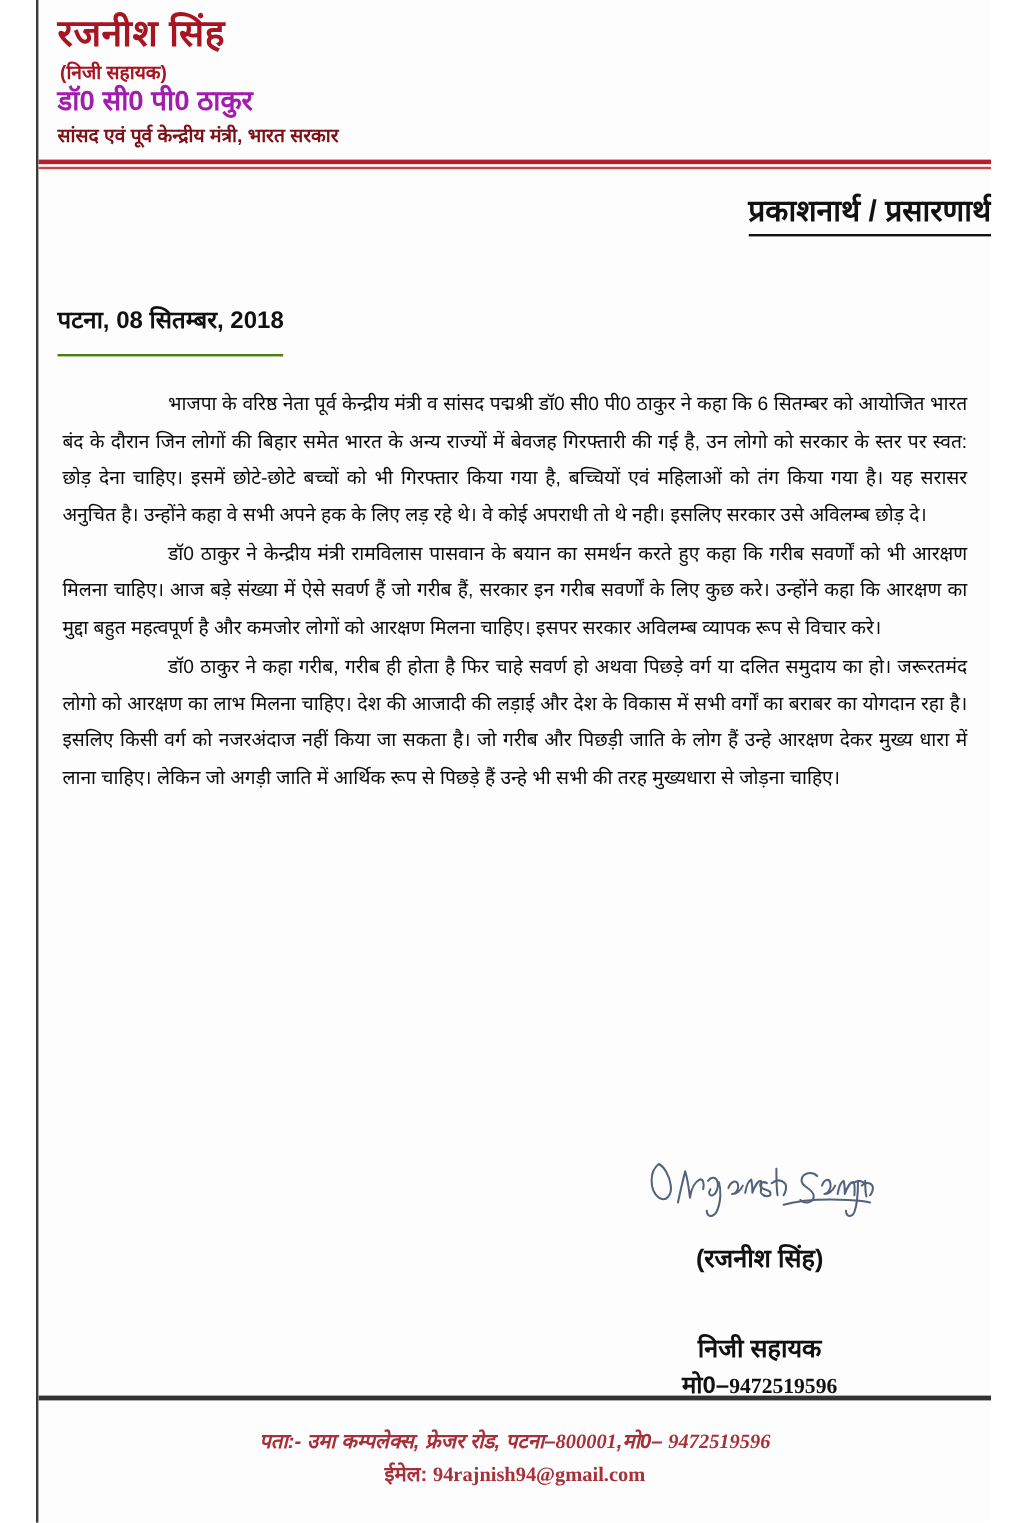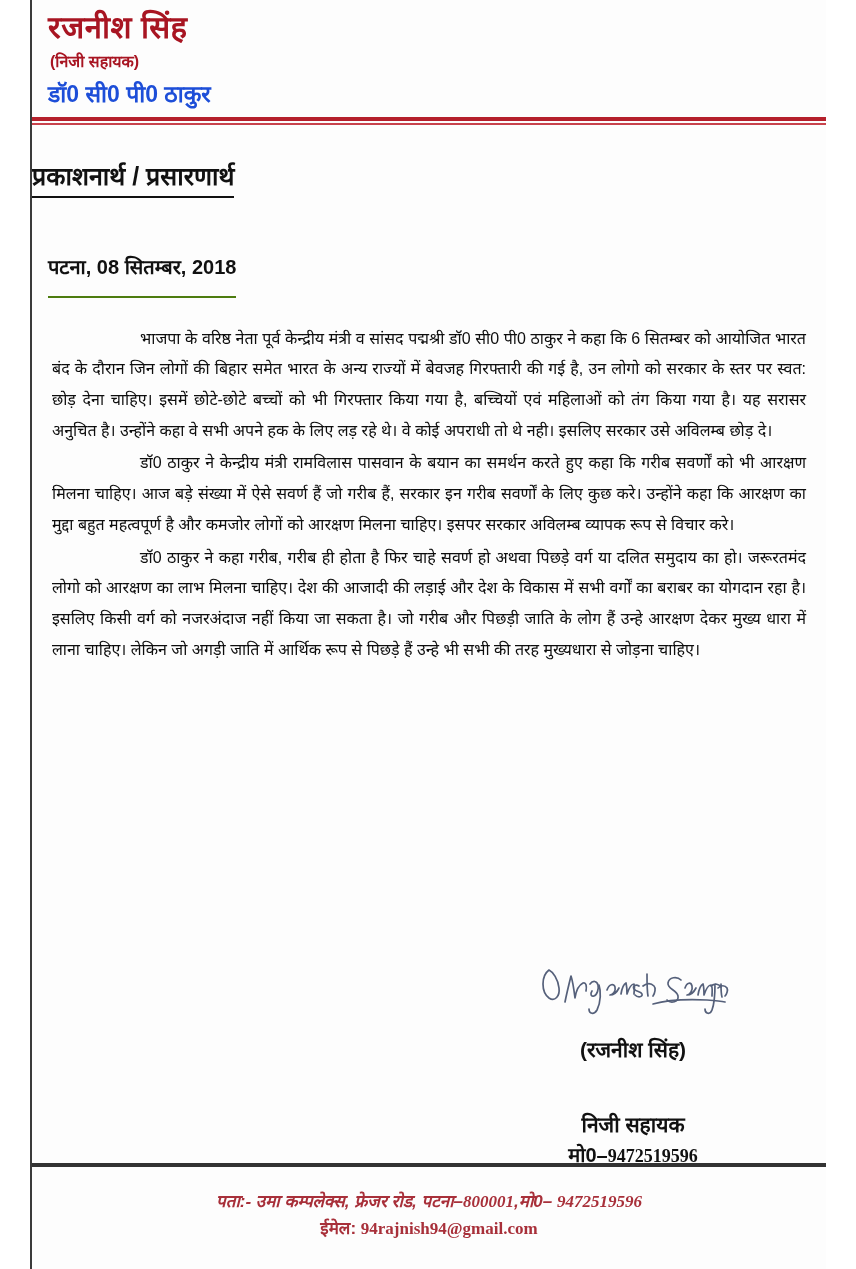--- a/index.html
+++ b/index.html
@@ -40,22 +40,22 @@
     font-size: 16px;
     font-weight: bold;
     color: #a81522;
     margin: 5px 0 0 2px;
     line-height: 1.2;
   }
   .lh-officer {
     font-family: "Liberation Sans", "DejaVu Sans", sans-serif;
     font-size: 23px;
     font-weight: bold;
-    color: #1d4ed8;
-    margin: 10px 0 0 0;
+    color: #a21caf;
+    margin: 0 0 0 0;
     line-height: 1.2;
   }
   .lh-designation {
     font-family: "Liberation Sans", "DejaVu Sans", sans-serif;
     font-size: 16px;
     font-weight: bold;
     color: #7d1118;
     margin: 6px 0 0 0;
     line-height: 1.2;
   }
@@ -73,22 +73,22 @@
     height: 2px;
     background: #fdfdfd;
   }
   .rule-red .r2 {
     height: 2px;
     background: #c8434c;
   }
 
   
   .title-wrap {
-    text-align: left;
-    margin-top: 36px;
+    text-align: right;
+    margin-top: 20px;
   }
   .title {
     display: inline-block;
     font-family: "Liberation Sans", "DejaVu Sans", sans-serif;
     font-size: 25px;
     font-weight: bold;
     color: #111111;
     border-bottom: 2px solid #111111;
     padding-bottom: 3px;
     line-height: 1.25;
@@ -191,20 +191,21 @@
 </style>
 </head>
 <body>
 
 <div class="page">
 
   <div class="letterhead">
     <div class="lh-name">रजनीश सिंह</div>
     <div class="lh-role">(निजी सहायक)</div>
     <div class="lh-officer">डॉ0 सी0 पी0 ठाकुर</div>
+    <div class="lh-designation">सांसद एवं पूर्व केन्द्रीय मंत्री, भारत सरकार</div>
   </div>
 
   <div class="rule-red">
     <div class="r1"></div>
     <div class="gap"></div>
     <div class="r2"></div>
   </div>
 
   <div class="title-wrap">
     <span class="title">प्रकाशनार्थ / प्रसारणार्थ</span>

